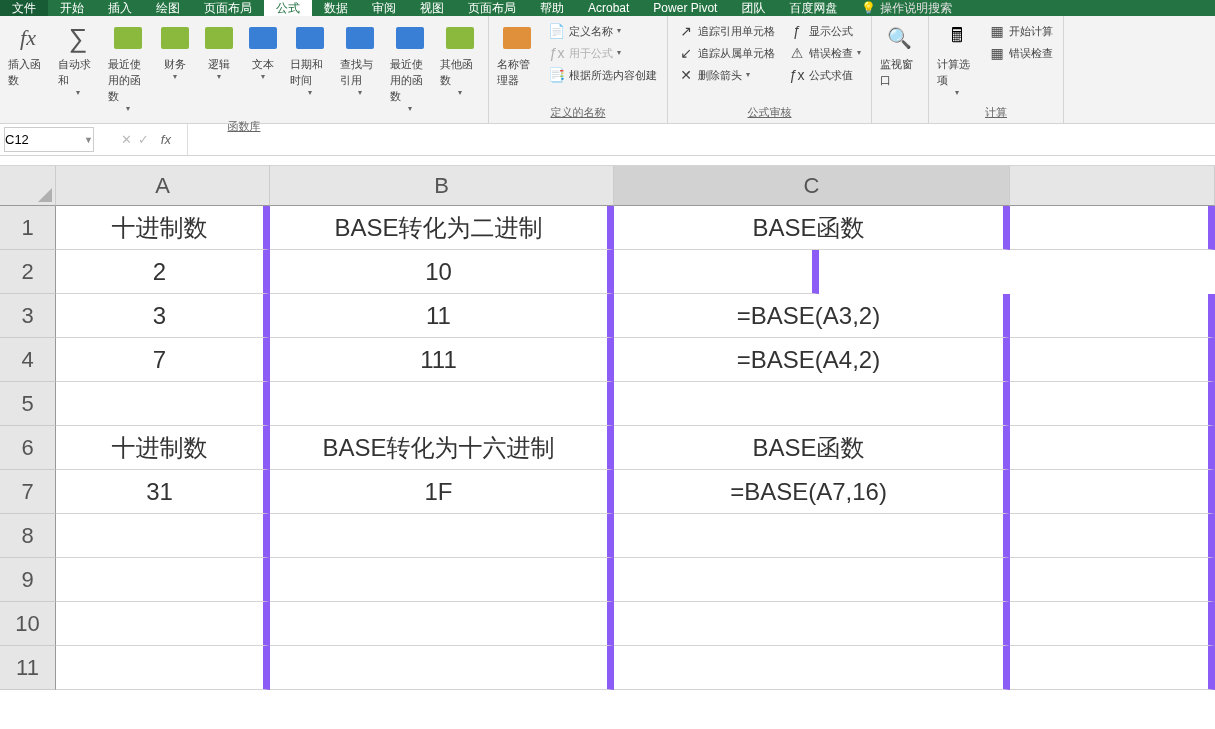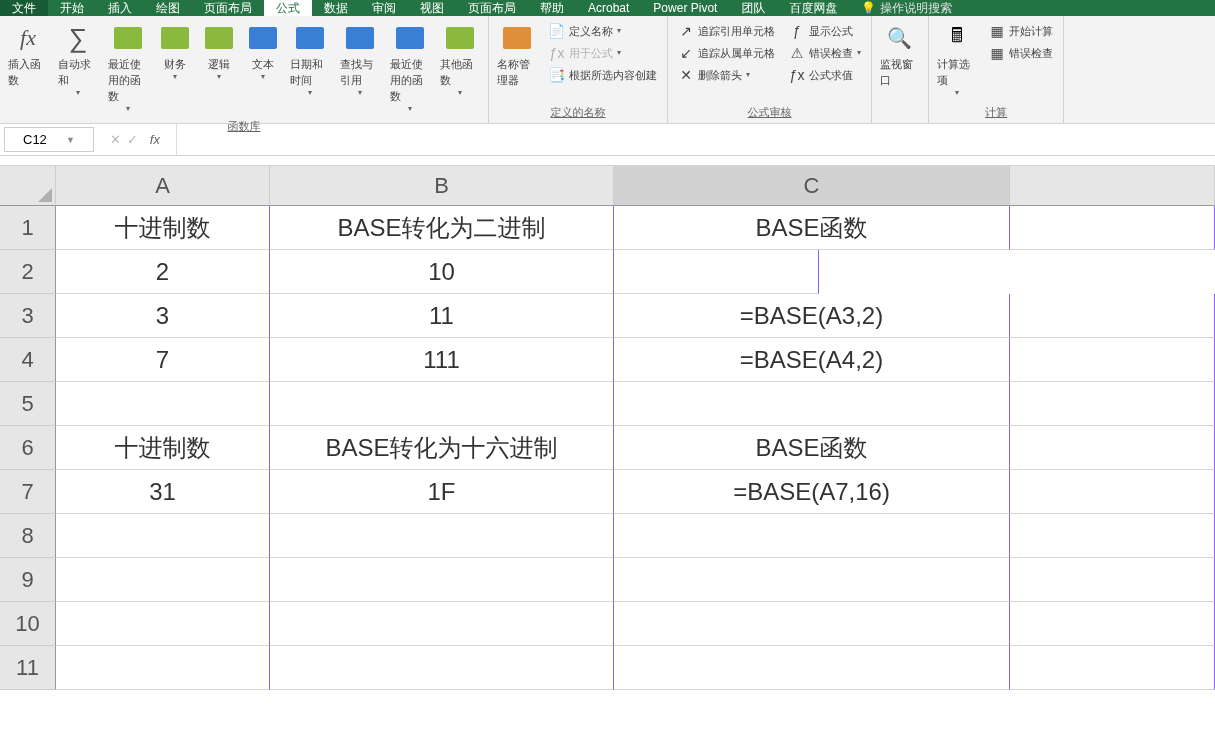--- a/index.html
+++ b/index.html
@@ -123,23 +123,23 @@
     .formula-bar {
       display: flex;
       align-items: center;
       border-bottom: 1px solid #d4d4d4;
       height: 32px;
       background: #fff;
     }
     .name-box {
       width: 90px;
       border: 1px solid #ccc;
-      padding: 4px 18px;
+      padding: 4px 0;
       font-size: 13px;
-      margin: 0 6px 0 4px;
+      margin: 0 17px 0 4px;
       display: flex;
       justify-content: space-between;
       align-items: center;
     }
     .name-box-dropdown {
       font-size: 9px;
       color: #888;
     }
     .formula-controls {
       display: flex;
@@ -216,21 +216,21 @@
       border-right: 1px solid #999;
       border-bottom: 1px solid #ccc;
       display: flex;
       align-items: center;
       justify-content: center;
       font-size: 22px;
       color: #555;
       background: #e6e6e6;
     }
     .cell {
-      border-right: 1px solid #8b5cf6;
+      border-right: 7px solid #8b5cf6;
       border-bottom: 1px solid #d4d4d4;
       display: flex;
       align-items: center;
       justify-content: center;
       font-size: 24px;
       color: #333;
       background: #fff;
     }
     .col-a { width: 214px; }
     .col-b { width: 344px; }

